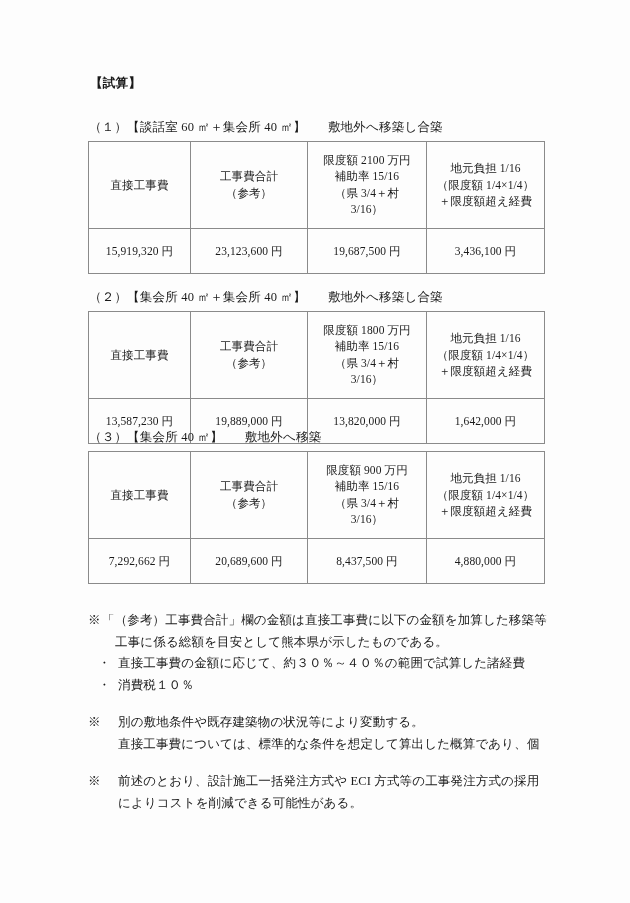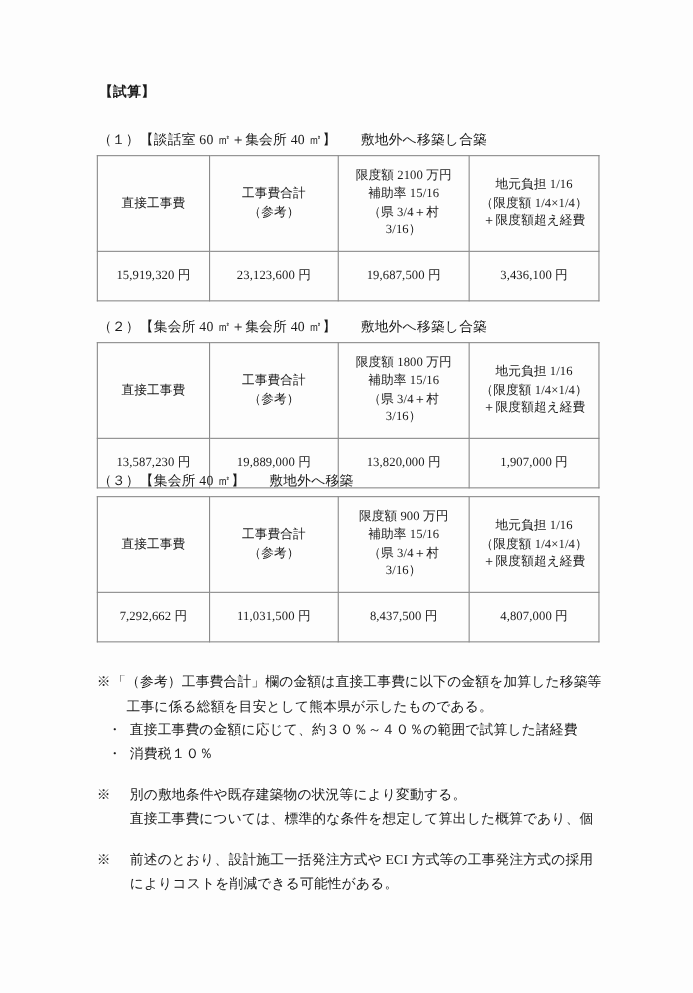--- a/index.html
+++ b/index.html
@@ -238,21 +238,21 @@
               <span>地元負担 1/16</span>
               <span>（限度額 1/4×1/4）</span>
               <span>＋限度額超え経費</span>
             </div>
           </td>
         </tr>
         <tr class="value-row">
           <td class="num">13,587,230 円</td>
           <td class="num">19,889,000 円</td>
           <td class="num">13,820,000 円</td>
-          <td class="num">1,907,000 円</td>
+          <td class="num">1,642,000 円</td>
         </tr>
       </tbody>
     </table>
   </div>
 
   <div class="section" style="top:428px;">
     <div class="section-title">
       <span>（３）</span><span>【集会所 40 ㎡】</span><span class="gap"></span><span>敷地外へ移築</span>
     </div>
     <table class="calc-table">
@@ -286,23 +286,23 @@
           <td>
             <div class="cell-lines">
               <span>地元負担 1/16</span>
               <span>（限度額 1/4×1/4）</span>
               <span>＋限度額超え経費</span>
             </div>
           </td>
         </tr>
         <tr class="value-row">
           <td class="num">7,292,662 円</td>
-          <td class="num">11,031,500 円</td>
+          <td class="num">20,689,600 円</td>
           <td class="num">8,437,500 円</td>
-          <td class="num">4,807,000 円</td>
+          <td class="num">4,880,000 円</td>
         </tr>
       </tbody>
     </table>
   </div>
 
   <div class="notes">
 
     <div class="note tight-marker">
       <span class="marker">※</span>
       <span class="note-body">

